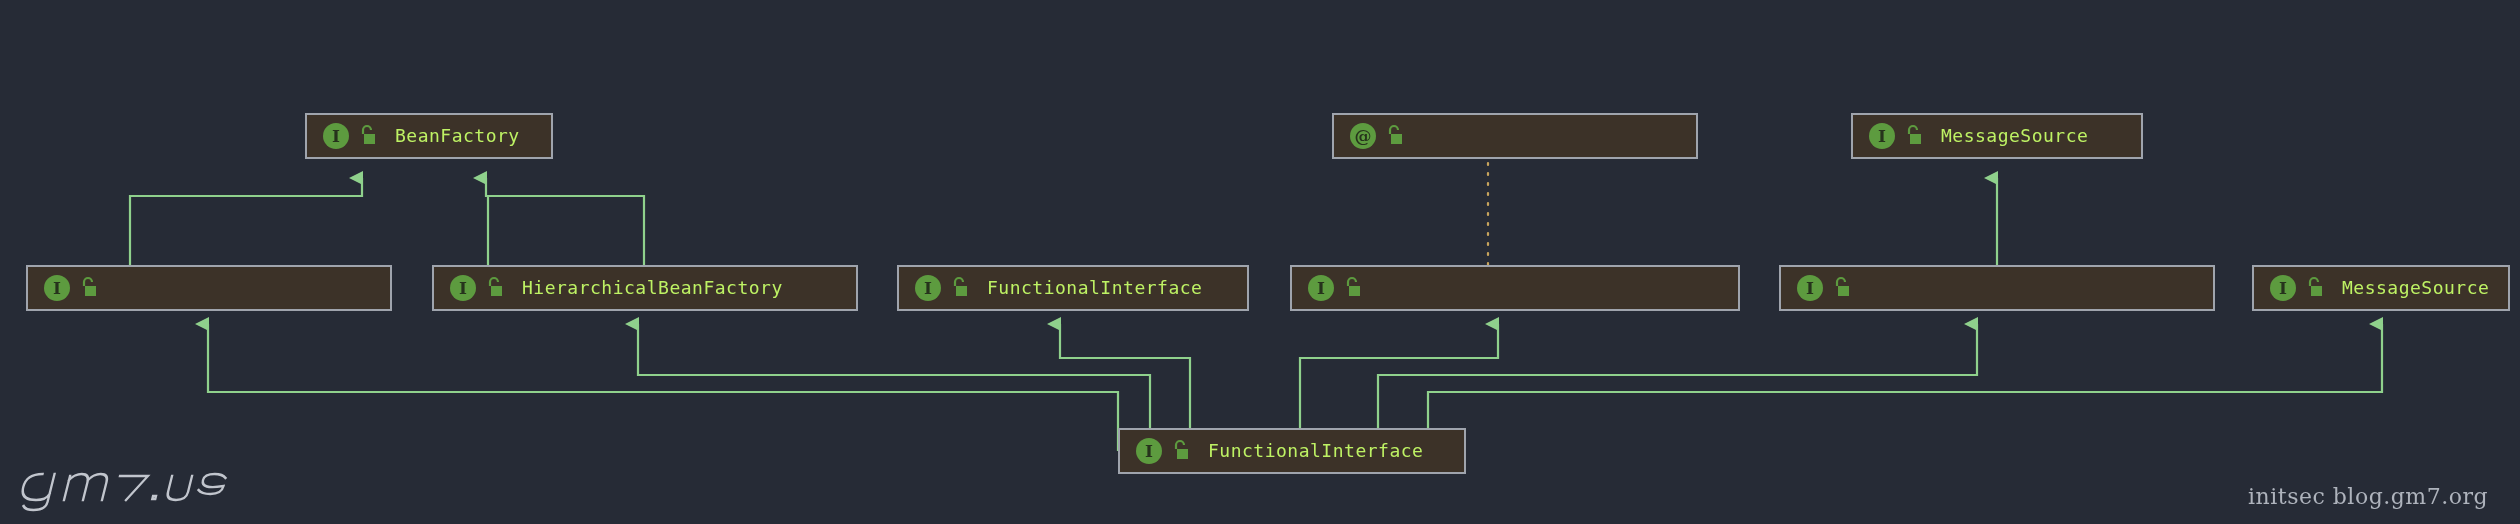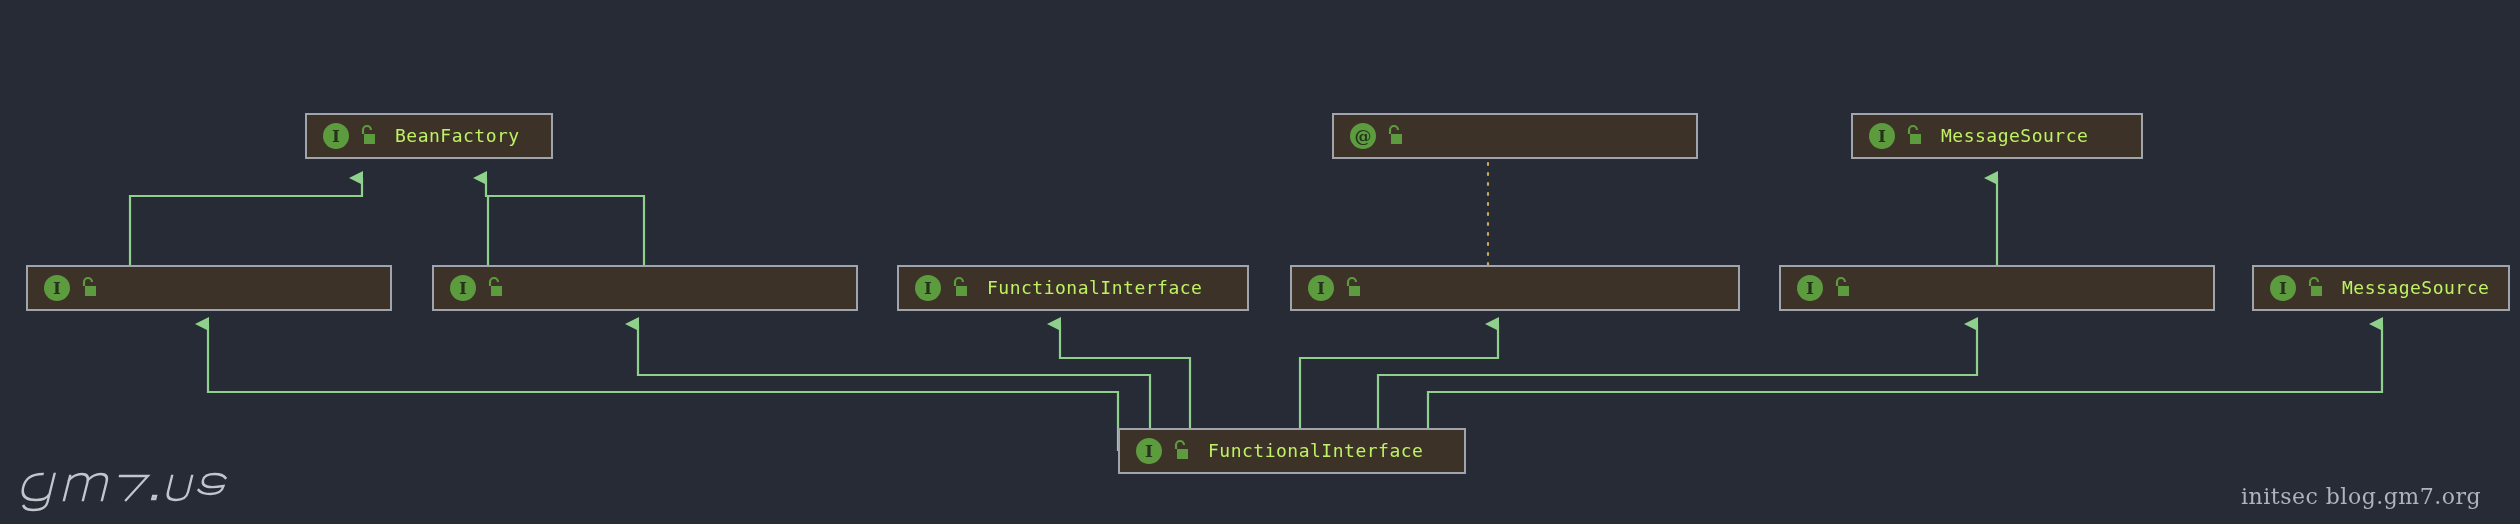--- a/index.html
+++ b/index.html
@@ -70,21 +70,21 @@
     left: 14px;
     top: 452px;
     width: 300px;
     height: 62px;
     color: #cfd3da;
     opacity: 0.92;
     user-select: none;
   }
   .footer-text {
     position: absolute;
-    right: 39px;
+    right: 32px;
     top: 484px;
     color: #aeb3bc;
     font-size: 22px;
     font-family: "DejaVu Serif", "Liberation Serif", serif;
     letter-spacing: 0.5px;
     white-space: nowrap;
   }
 </style>
 </head>
 <body>
@@ -166,20 +166,21 @@
   </div>
 
   <div class="node" style="left:432px; top:265px; width:426px;">
     <span class="icon-stereo">I</span>
     <span class="icon-lock">
       <svg viewBox="0 0 20 24" width="20" height="24">
           <path d="M6 10 L6 6 a4 4 0 0 1 8 0" fill="none" stroke="#5d9b3f" stroke-width="2.2"></path>
           <rect x="7" y="10" width="11" height="10" fill="#5d9b3f"></rect>
         </svg>
     </span>
+    <span class="node-label">HierarchicalBeanFactory</span>
   </div>
 
   <div class="node" style="left:897px; top:265px; width:352px;">
     <span class="icon-stereo">I</span>
     <span class="icon-lock">
       <svg viewBox="0 0 20 24" width="20" height="24">
           <path d="M6 10 L6 6 a4 4 0 0 1 8 0" fill="none" stroke="#5d9b3f" stroke-width="2.2"></path>
           <rect x="7" y="10" width="11" height="10" fill="#5d9b3f"></rect>
         </svg>
     </span>

